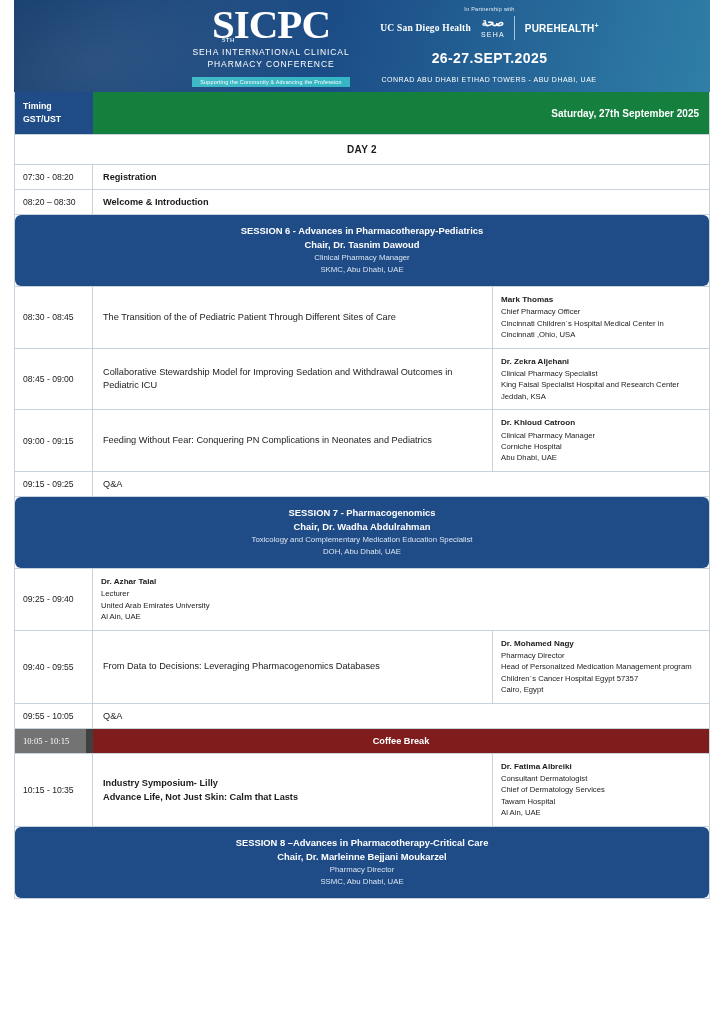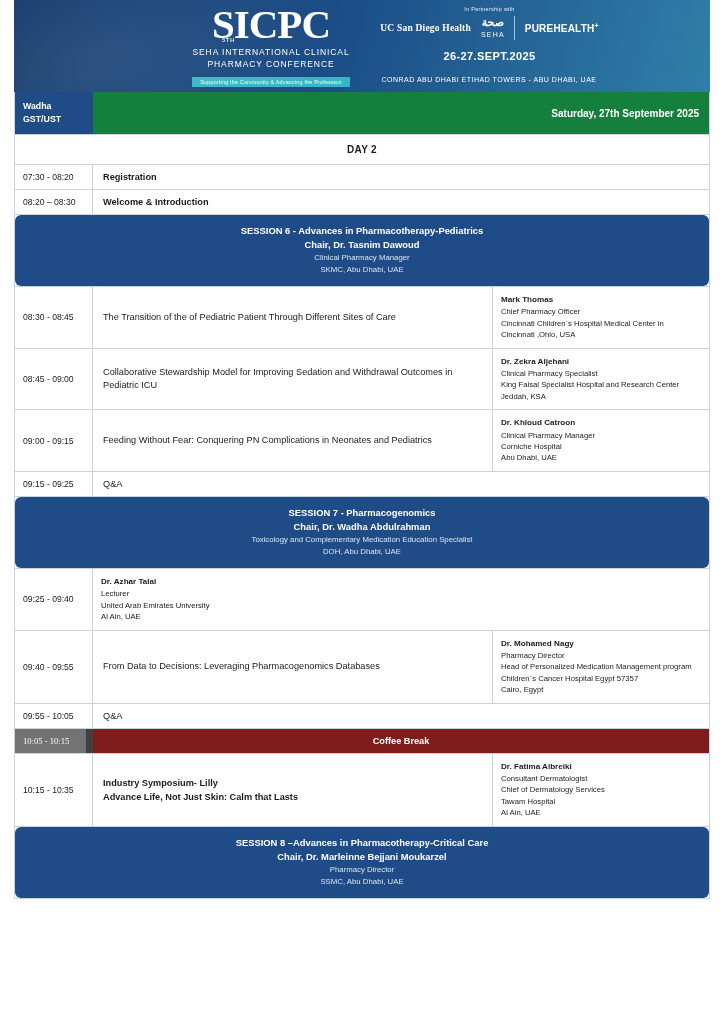--- a/index.html
+++ b/index.html
@@ -129,21 +129,21 @@
     white-space: nowrap;
   }
   .logo-pure sup { font-size: 7px; }
   .header-date {
     position: absolute;
     left: 368px;
     top: 50px;
     width: 215px;
     text-align: center;
     color: #ffffff;
-    font-size: 11px;
+    font-size: 14px;
     font-weight: bold;
     letter-spacing: 0.4px;
   }
   .header-venue {
     position: absolute;
     left: 330px;
     top: 76px;
     width: 290px;
     text-align: center;
     color: #ffffff;
@@ -321,21 +321,21 @@
     </div>
 
     <div class="header-date">26-27.SEPT.2025</div>
     <div class="header-venue">CONRAD ABU DHABI ETIHAD TOWERS - ABU DHABI, UAE</div>
   </div>
 
   <div class="table">
 
     <div class="row row-head">
       <div class="head-time">
-        <span>Wadha</span><br>
+        <span>Timing</span><br>
         <span>GST/UST</span>
       </div>
       <div class="head-date">Saturday, 27th September 2025</div>
     </div>
 
     <div class="row row-day">
       <div class="day-cell">DAY 2</div>
     </div>
 
     <div id="rows-container">

